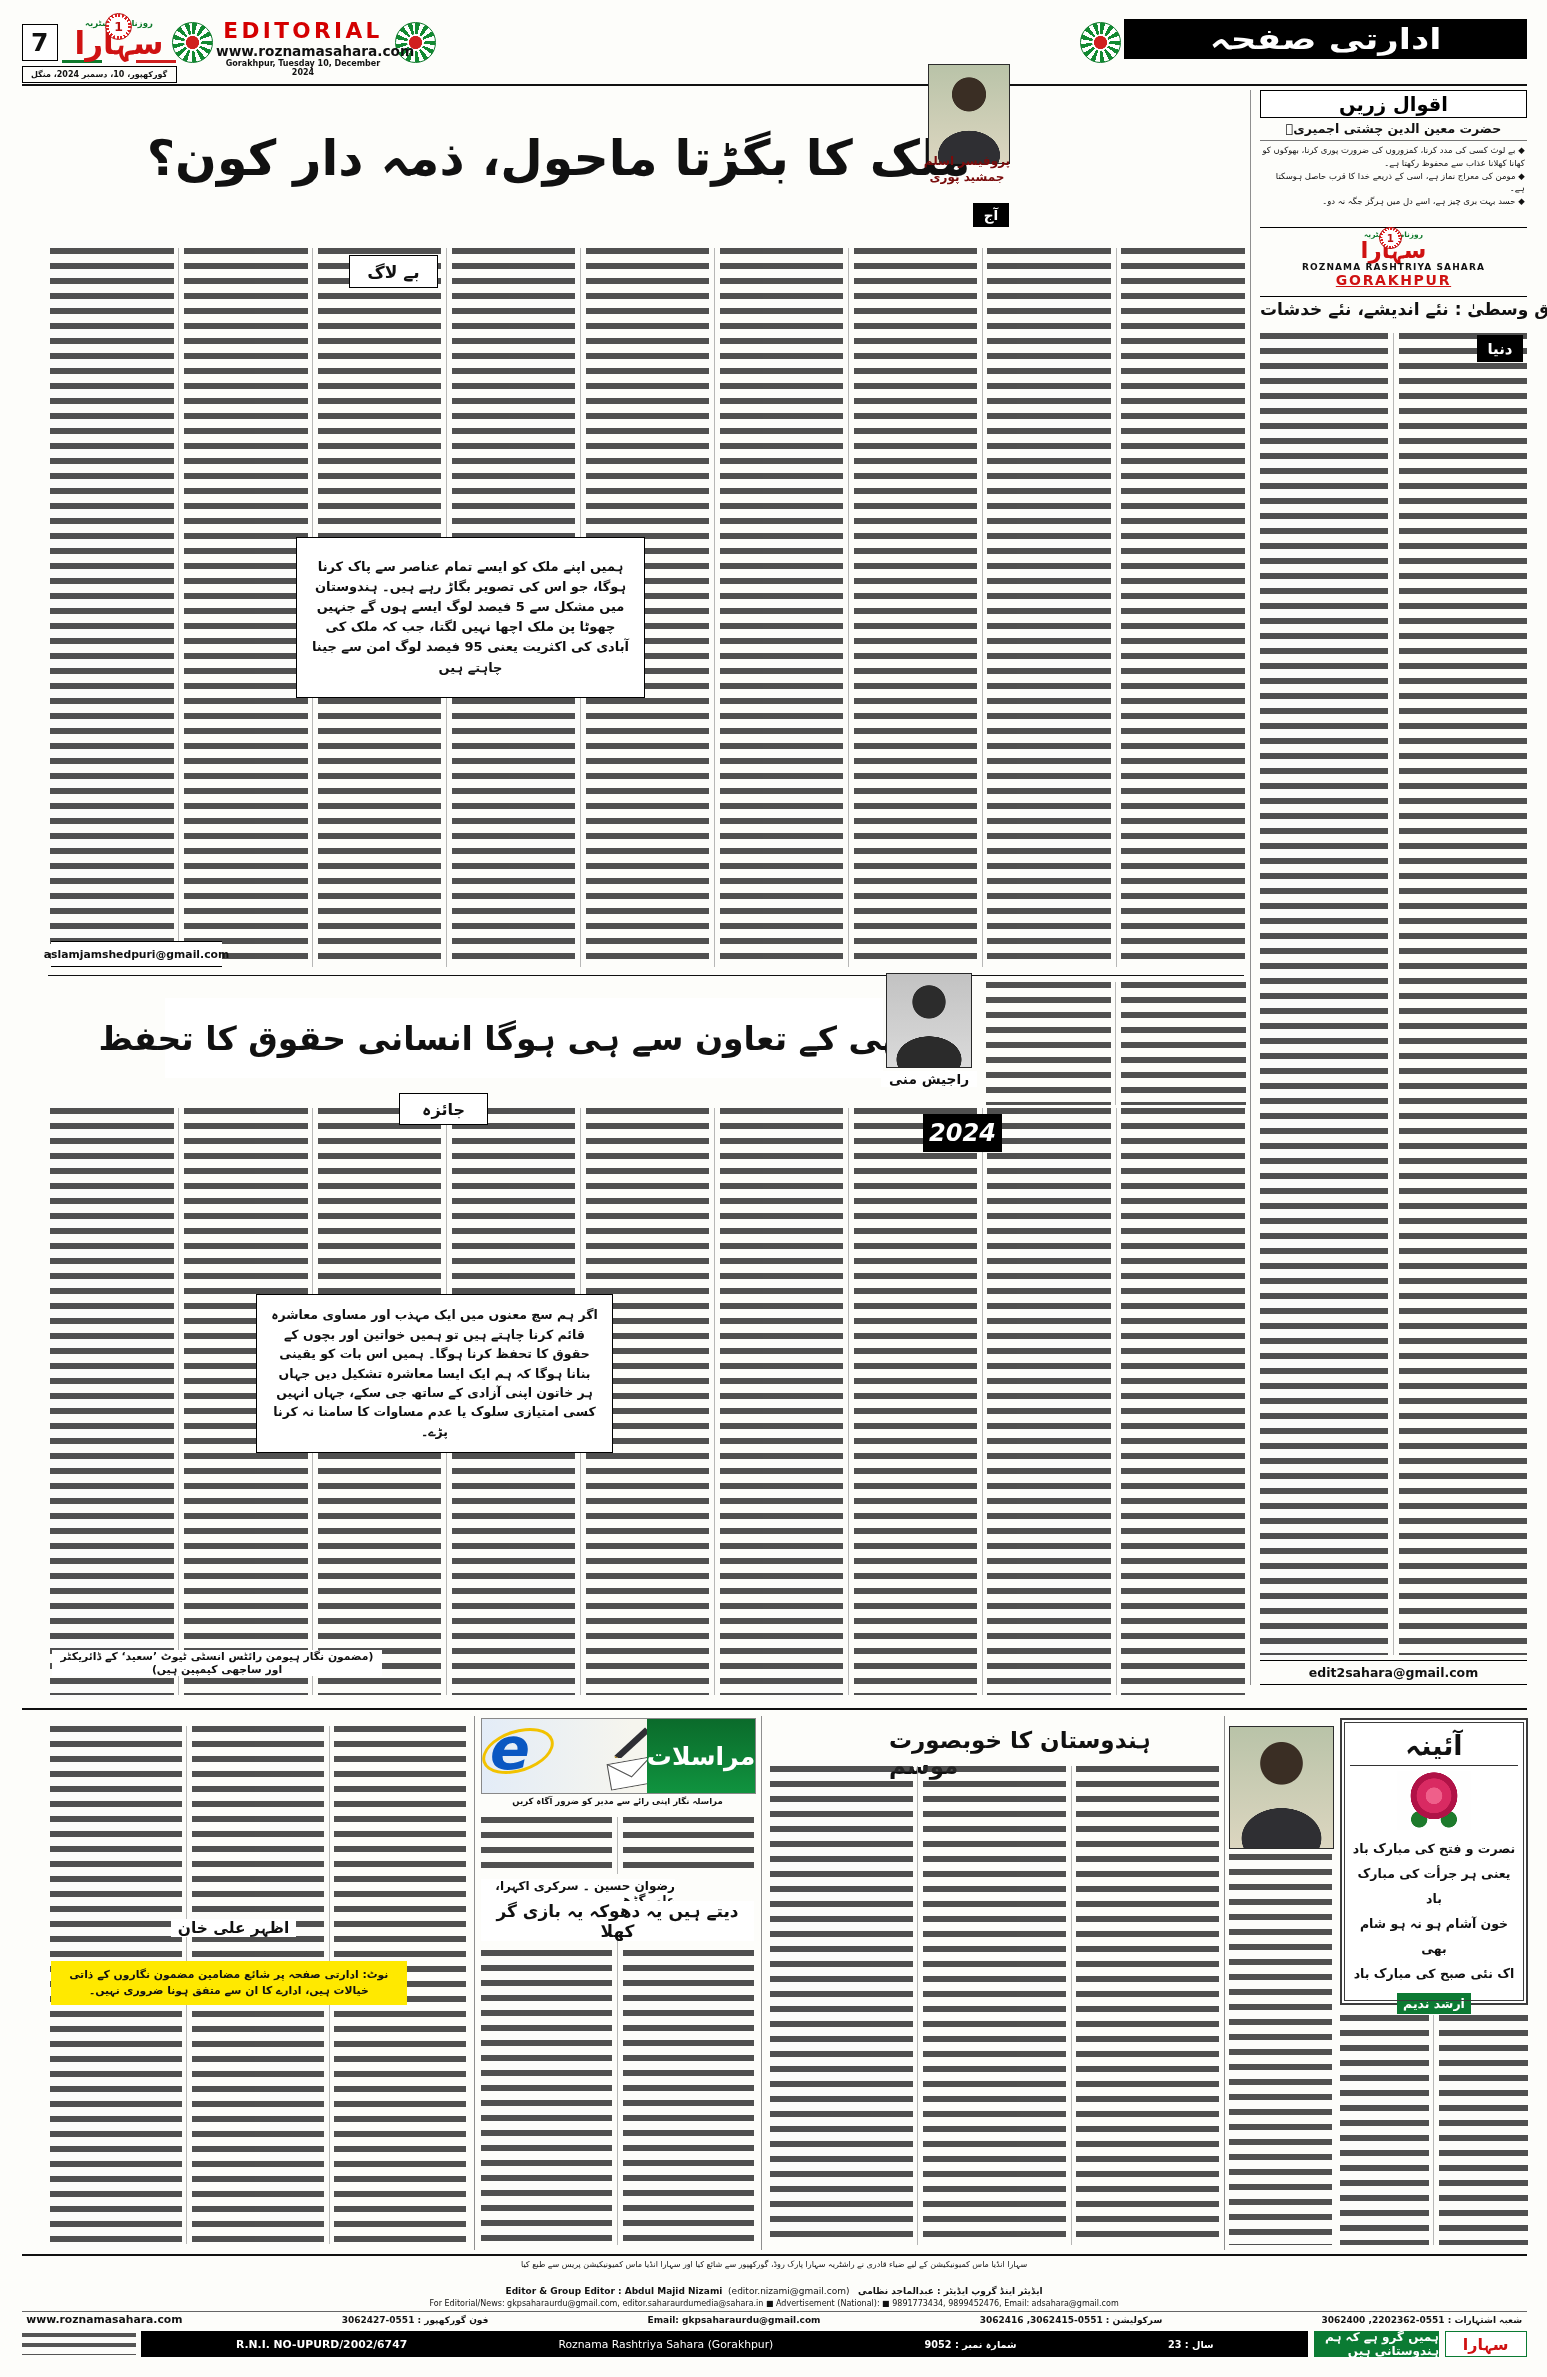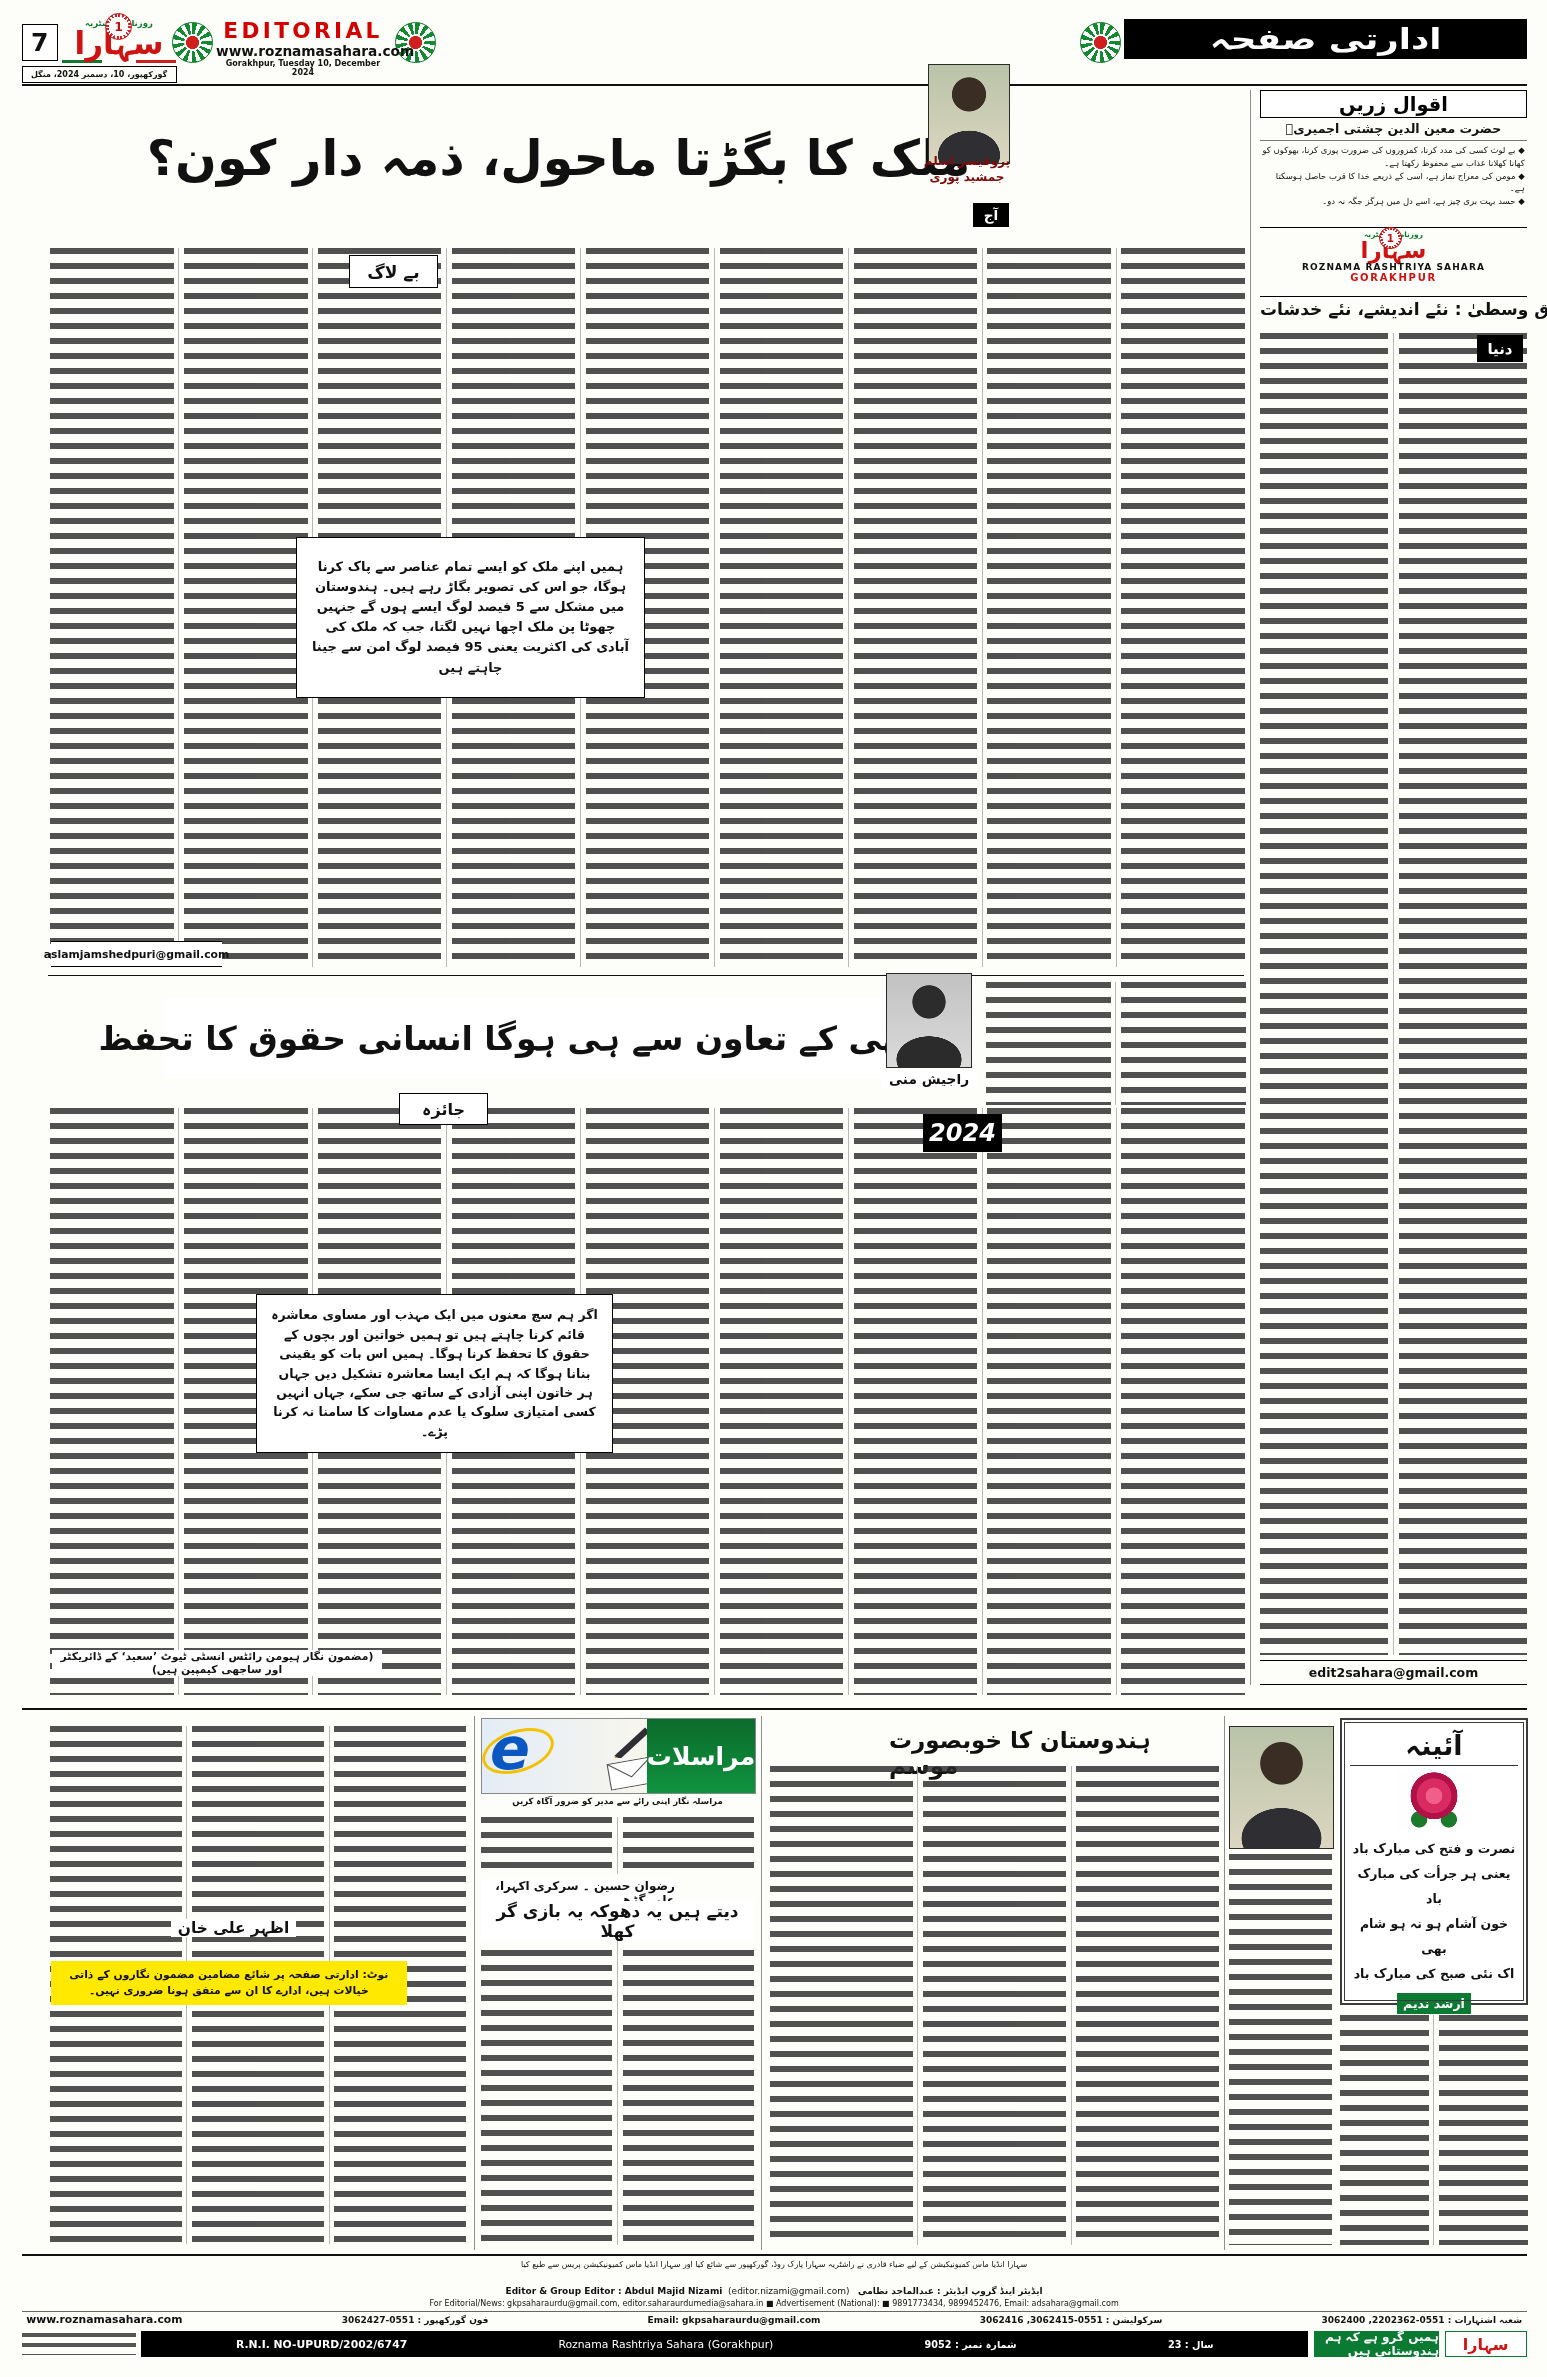--- a/index.html
+++ b/index.html
@@ -97,21 +97,21 @@
     </div>
   </div>
 
   <div class="abs c" style="left:1260px;top:227px;width:267px;height:66px;border-top:1.1px solid #000;border-bottom:1.1px solid #000;padding-top:2.3px;">
     <span class="roundel" style="position:absolute;left:119px;top:-1.1px;width:20.5px;height:20.5px;font-size:10.3px;">
       <span>1</span>
     </span>
     <div class="u b" style="color:#0f7a2c;font-size:7.4px;">روزنامہ راشٹریہ</div>
     <div class="u b" style="color:#cf1212;font-size:23px;line-height:1;">سہارا</div>
     <div class="b" style="font-size:9px;letter-spacing:1.1px;">ROZNAMA RASHTRIYA SAHARA</div>
-    <div class="b" style="font-size:10px;color:#cf1212;letter-spacing:1.7px;">GORAKHPUR</div>
+    <div class="b" style="font-size:14px;color:#cf1212;letter-spacing:1.7px;text-decoration:underline;">GORAKHPUR</div>
   </div>
 
   <div class="abs c" style="left:1260px;top:299px;width:267px;">
     <span class="u b nw" style="font-size:17px;">مشرق وسطیٰ : نئے اندیشے، نئے خدشات</span>
   </div>
 
   <div class="abs greekwrap" style="left:1260px;top:333px;width:267px;height:1322px;">
       <div class="gcol"></div>
       <div class="gcol"></div>
     </div>

